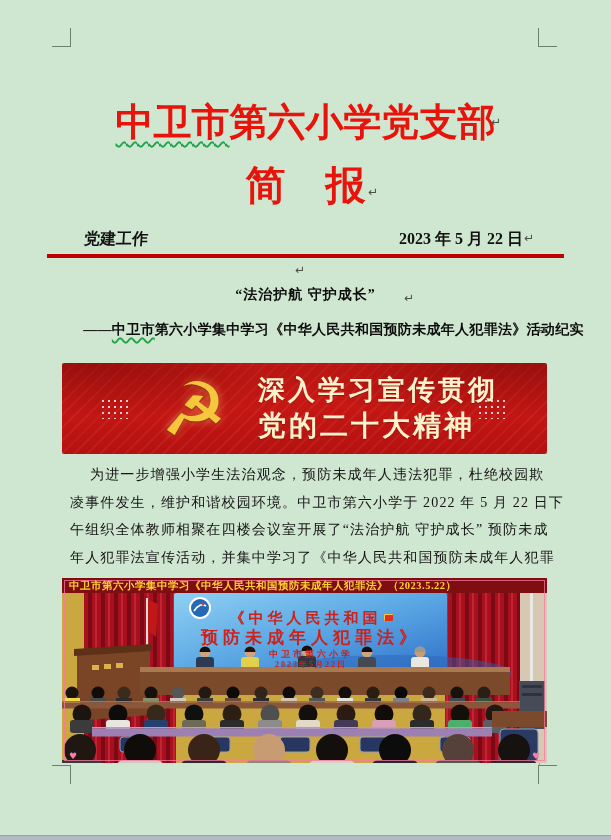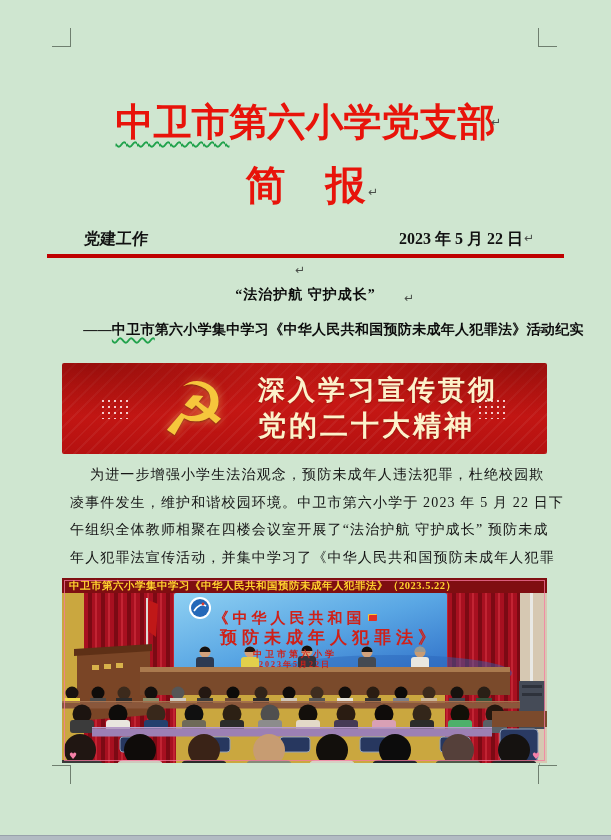--- a/index.html
+++ b/index.html
@@ -51,23 +51,23 @@
   .bline{font-size:14px;line-height:27.5px;letter-spacing:1.15px;color:#151515;white-space:nowrap;}
   .bline.indent{text-indent:20px;}
   
   .photo{left:62px;top:578px;width:485px;height:185px;background:#7f0e11;overflow:hidden;}
   .photo .frame{position:absolute;inset:2px;border:1px solid rgba(248,120,160,.75);z-index:9;pointer-events:none;}
   .heart{position:absolute;bottom:2px;color:#f581a8;font-family:"DejaVu Sans",sans-serif;font-size:9px;z-index:10;line-height:9px;}
   .heart.hl{left:7px;} .heart.hr{right:7px;}
   .led{position:absolute;left:0;top:0;width:430px;height:15px;background:#7f0e11;overflow:hidden;
        color:#ffd22e;font-weight:bold;font-size:10.5px;line-height:15px;white-space:nowrap;padding-left:7px;box-sizing:border-box;letter-spacing:.5px;}
   .scene{position:absolute;left:0;top:15px;}
-  .scrtxt{position:absolute;left:112px;width:242px;text-align:center;color:#d02018;font-weight:bold;white-space:nowrap;z-index:5;}
+  .scrtxt{position:absolute;left:128px;width:242px;text-align:center;color:#d02018;font-weight:bold;white-space:nowrap;z-index:5;}
   .s-l1{top:31px;font-size:15px;letter-spacing:4px;}
-  .s-l2{top:48px;font-size:17px;letter-spacing:5px;margin-left:35px;}
+  .s-l2{top:48px;font-size:17px;letter-spacing:5px;}
   .s-school{top:70px;font-size:9px;letter-spacing:3px;}
   .s-date{top:81px;font-size:8px;letter-spacing:2px;}
   .flagchip{display:inline-block;width:9px;height:7px;margin-left:2px;background:#e03024;
             box-shadow:inset 1px 1px 0 #f5c63c;border-radius:1px;vertical-align:2px;}
   .winedge{left:0;bottom:0;width:611px;height:4px;background:#b2bbc3;border-top:1px solid #98a1ab;}
 </style>
 </head>
 <body>
 
 <div class="page">
@@ -99,21 +99,21 @@
     <div class="btxt">
       <div class="l1">深入学习宣传贯彻</div>
       <div class="l2">党的二十大精神</div>
     </div>
     <div class="dots dl"></div>
     <div class="dots dr"></div>
   </div>
 
   <div class="abs bodytext">
     <div class="bline indent">为进一步增强小学生法治观念，预防未成年人违法犯罪，杜绝校园欺</div>
-    <div class="bline">凌事件发生，维护和谐校园环境。中卫市第六小学于 2023 年 5 月 22 日下</div>
+    <div class="bline">凌事件发生，维护和谐校园环境。中卫市第六小学于 2022 年 5 月 22 日下</div>
     <div class="bline">午组织全体教师相聚在四楼会议室开展了“法治护航 守护成长” 预防未成</div>
     <div class="bline">年人犯罪法宣传活动，并集中学习了《中华人民共和国预防未成年人犯罪</div>
   </div>
 
   <div class="abs photo">
     <div class="led">中卫市第六小学集中学习《中华人民共和国预防未成年人犯罪法》（2023.5.22）</div>
 
     <svg class="scene" width="485" height="170" viewBox="0 0 485 170">
       <defs>
         <pattern id="cur" width="13" height="170" patternUnits="userSpaceOnUse">

